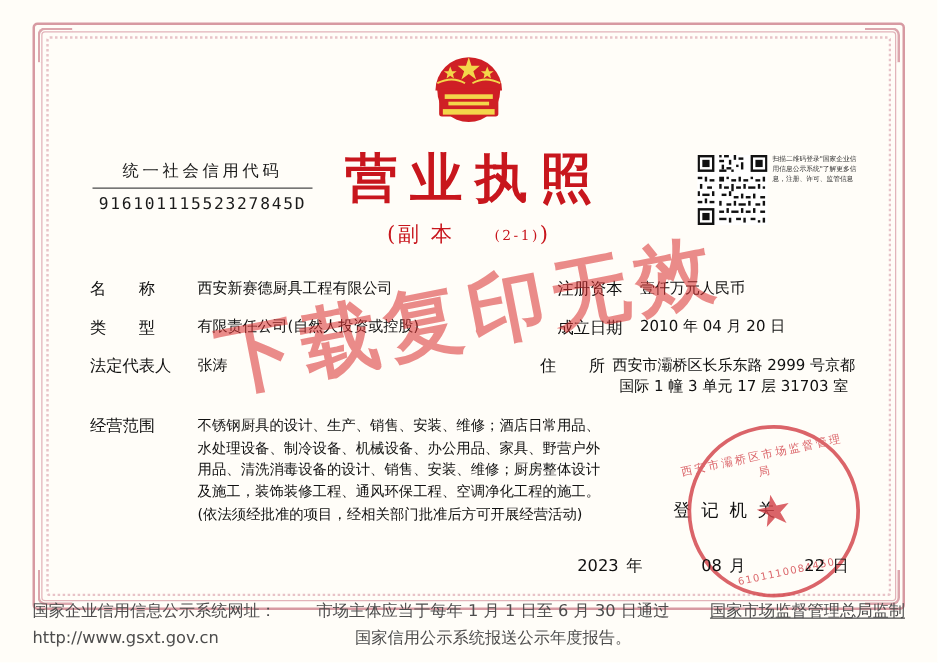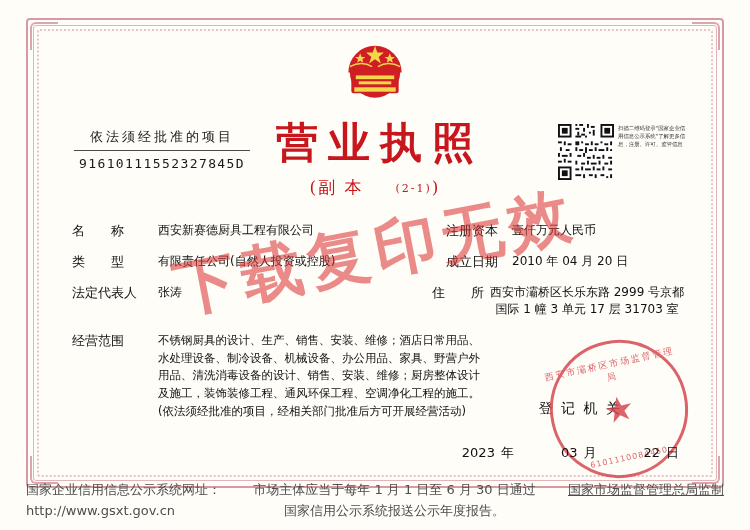--- a/index.html
+++ b/index.html
@@ -288,21 +288,21 @@
   </svg>
 
   <div class="title-block">
     <div class="title">营业执照</div>
     <div class="subtitle">
       <span>(副 本</span><span class="small">(2-1)</span><span>)</span>
     </div>
   </div>
 
   <div class="code-block">
-    <div class="code-label">依法须经批准的项目</div>
+    <div class="code-label">统一社会信用代码</div>
     <div class="code-line"></div>
     <div class="code-value">91610111552327845D</div>
   </div>
 
   <div class="qr-wrap">
     <svg class="qr" viewBox="0 0 29 29">
       <rect width="29" height="29" fill="#fff"></rect>
       <g fill="#111">
         <rect x="0" y="0" width="7" height="7"></rect>
           <rect x="1" y="1" width="5" height="5" fill="#fff"></rect>
@@ -429,21 +429,21 @@
 
   <div class="registry">登 记 机 关</div>
 
   <div class="seal">
     <div class="seal-top">西安市灞桥区市场监督管理局</div>
     <div class="star">★</div>
     <div class="seal-bottom">6101110084450</div>
   </div>
 
   <div class="date-line">
-    <span class="num">2023</span><span>年</span><span class="num">03</span><span>月</span><span class="num">22</span><span>日</span>
+    <span class="num">2023</span><span>年</span><span class="num">08</span><span>月</span><span class="num">22</span><span>日</span>
   </div>
 
   <div class="watermark">下载复印无效</div>
 
   <div class="footer">
     <div class="left">
       <div>国家企业信用信息公示系统网址：</div>
       <div>http://www.gsxt.gov.cn</div>
     </div>
     <div class="mid">

